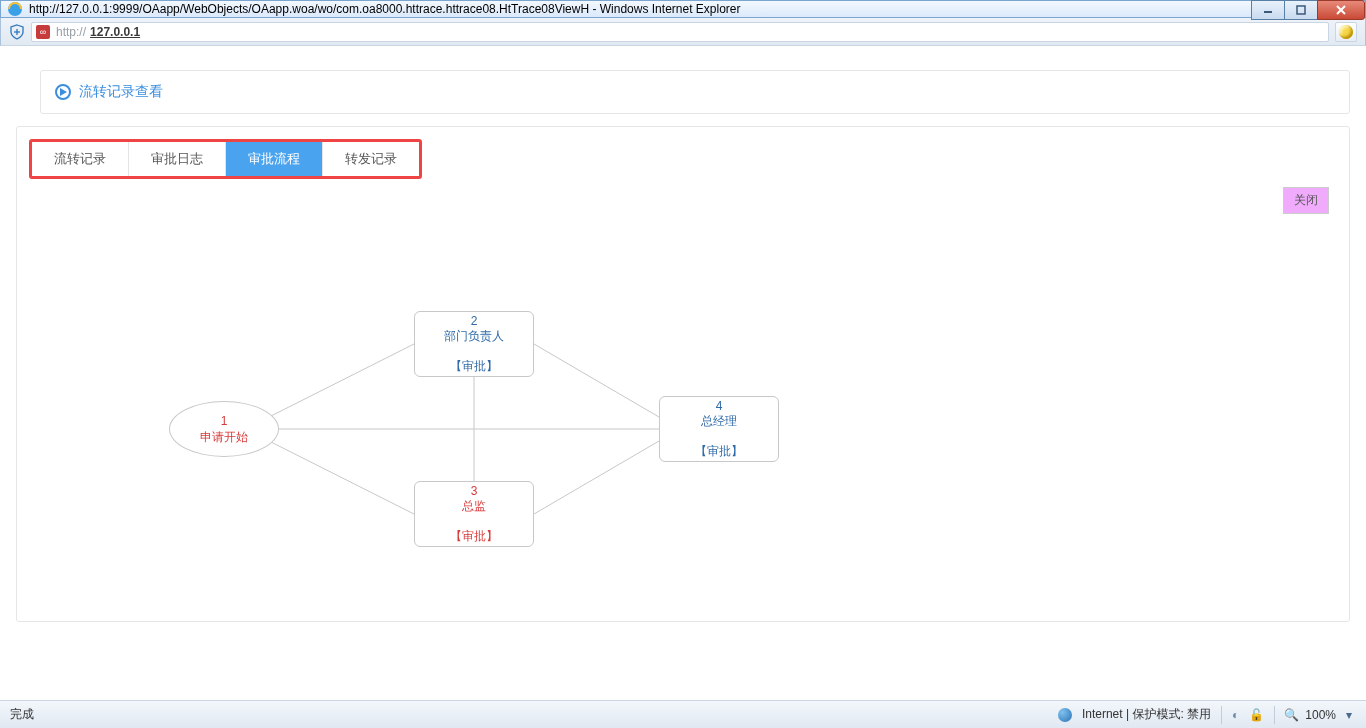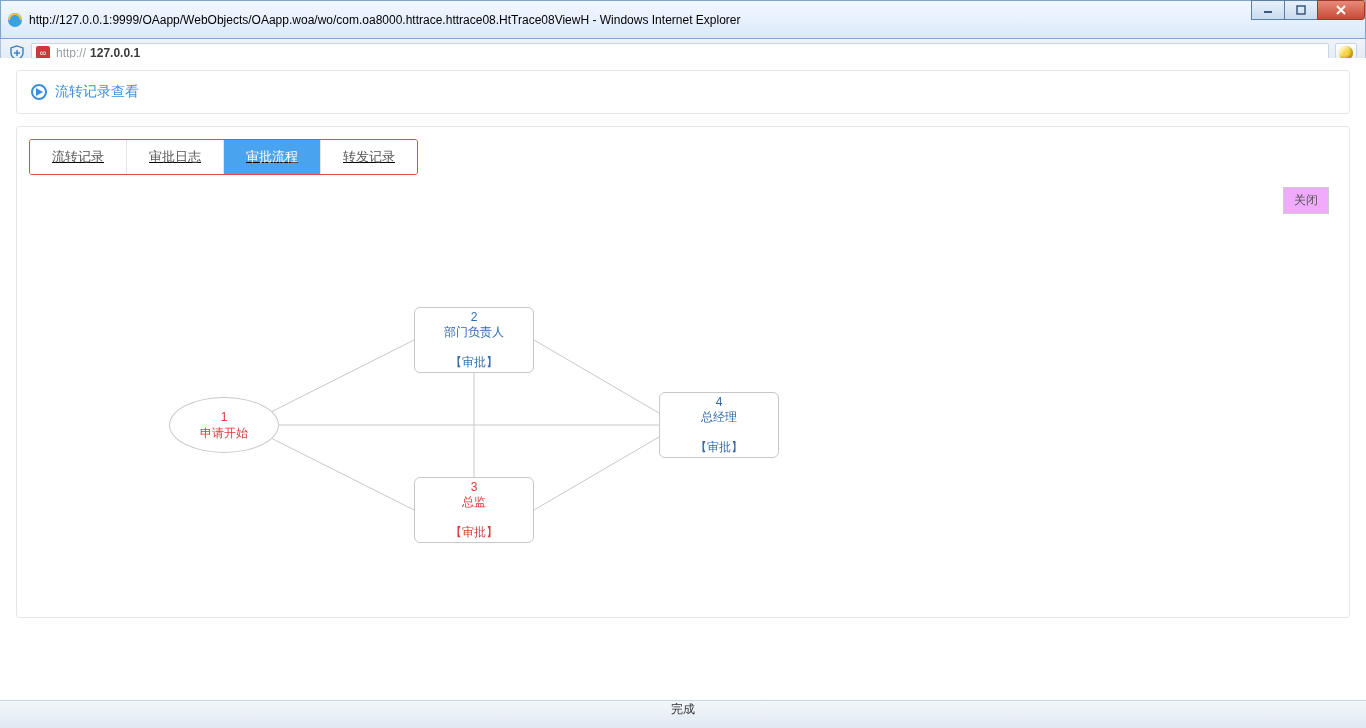--- a/index.html
+++ b/index.html
@@ -1,62 +1,62 @@
 <!DOCTYPE html>
 <html><head>
 <meta charset="utf-8">
 <style>
   * { box-sizing: border-box; }
   html, body { margin:0; padding:0; width:1366px; height:728px; font-family:"Microsoft YaHei","Segoe UI",Tahoma,Arial,sans-serif; font-size:12px; background:#fff; overflow:hidden; }
   
   .browser-titlebar {
-    height:39px; background:linear-gradient(#f3f8ff,#dbe9fb); border:1px solid #7ba4cf; display:flex; align-items:center; padding:0 6px; position:relative;
+    height:18px; background:linear-gradient(#f3f8ff,#dbe9fb); border:1px solid #7ba4cf; display:flex; align-items:center; padding:0 6px; position:relative;
   }
   .ie-icon { width:16px; height:16px; margin-right:6px; }
   .title-text { color:#000; font-size:12px; white-space:nowrap; }
   .window-controls { position:absolute; right:0; top:-1px; display:flex; }
   .win-btn { width:34px; height:20px; border:1px solid #5a7fa5; display:flex; align-items:center; justify-content:center; font-size:11px; background:linear-gradient(#e8f1fb,#c9dbef); margin-left:-1px;}
   .win-btn.min{ border-top-left-radius:0; }
   .win-btn.close{ background:linear-gradient(#e88a7a,#c94a36); color:#fff; width:48px; border-color:#9b3a2b; border-top-right-radius:3px; border-bottom-right-radius:3px;}
   .address-bar { height:28px; background:linear-gradient(#eef3f9,#e1e9f2); border-left:1px solid #abc2dc; border-right:1px solid #abc2dc; border-bottom:1px solid #c9d5e3; display:flex; align-items:center; padding:0 8px; gap:6px; }
   .shield-icon { width:16px; height:16px; color:#2e77bb; display:inline-flex; align-items:center; justify-content:center;}
   .url-bar { flex:1; background:#fff; border:1px solid #c9d5e3; border-radius:2px; height:20px; display:flex; align-items:center; font-size:12px; color:#9aa1a9; padding:0 4px; gap:4px; overflow:hidden;}
   .url-bold { color:#3a3a3a; font-weight:bold;text-decoration:underline;}
   .url-gray { color:#979ea6; }
   .fav-icon { width:14px; height:14px; background:#c63b3b; border-radius:2px; font-size:9px; color:#fff; display:inline-flex; align-items:center; justify-content:center; margin-right:2px;}
   .addr-right { width:22px; height:20px; border:1px solid #c9d5e3; background:linear-gradient(#fefefe,#e8eef6); display:flex; align-items:center; justify-content:center; border-radius:2px;}
   .smiley { width:14px; height:14px; border-radius:50%; background:#f7d64a; box-shadow:inset -2px -2px 3px #b98f00, inset 2px 2px 3px #fff6c1; }
 
   
   .page-viewport { position:absolute; left:0; top:58px; width:1366px; height:642px; background:#fff; }
   .content-wrap { padding:12px 16px 0 16px; }
-  .panel-header { border:1px solid #e6e6e6; border-radius:3px; background:#fff; height:44px; display:flex; align-items:center; padding:0 14px; gap:8px; }
+  .panel-header { border:1px solid #e6e6e6; border-radius:3px; background:#fff; height:44px; display:flex; align-items:center; padding:0 14px; gap:8px;margin-left:24px; }
   .play-ic { width:16px; height:16px; border:2px solid #3b8ede; border-radius:50%; display:inline-flex; align-items:center; justify-content:center;}
   .play-ic svg { display:block;}
   .panel-title { color:#3b8ede; font-size:14px; }
   .panel-body { border:1px solid #e6e6e6; border-radius:3px; margin-top:12px; background:#fff; padding:12px 12px 12px 12px; position:relative;}
-  .tabs { display:flex; border:1px solid #ef4444; border-radius:3px; overflow:hidden; width:max-content;text-decoration:underline;}
+  .tabs { display:flex; border:3px solid #ef4444; border-radius:3px; overflow:hidden; width:max-content;}
   .tab { padding:8px 22px; font-size:13px; color:#555; cursor:pointer; background:#fff; border-right:1px solid #e4e4e4;}
   .tab:last-child{ border-right:none;}
   .tab.active { background:#4aa3ee; color:#fff; }
   .close-btn { position:absolute; right:20px; top:60px; border:1px solid #ccc; background:#f0abfc; color:#555; padding:4px 10px; font-size:12px; cursor:pointer;}
   .flow-area { position:relative; height:380px; margin-top:50px;}
 
   
   .ellipse-node { position:absolute; border:1px solid #c8c8c8; border-radius:50%; width:110px; height:56px; display:flex; flex-direction:column; align-items:center; justify-content:center; font-size:12px; line-height:16px; background:#fff;}
   .ellipse-node.red { color:#d83a3a;}
   .rect-node { position:absolute; border:1px solid #c8c8c8; border-radius:6px; width:120px; height:66px; background:#fff; display:flex; flex-direction:column; align-items:center; justify-content:space-between; padding:2px 0 2px 0; font-size:12px;}
   .rect-node .top { display:flex; flex-direction:column; align-items:center; line-height:15px;}
   .rect-node .bottom { line-height:15px;}
   .node-blue { color:#2f6aa8;}
   .node-red  { color:#d83a3a;}
   svg.flow-lines { position:absolute; left:0; top:0;}
 
   
-  .status-bar { position:absolute; left:0; bottom:0; width:100%; height:28px; background:linear-gradient(#f3f7fb,#e0e8f2); border-top:1px solid #c9d5e3; display:flex; align-items:center; justify-content:space-between; padding:0 10px; font-size:12px; color:#333;flex-direction:column;}
+  .status-bar { position:absolute; left:0; bottom:0; width:100%; height:28px; background:linear-gradient(#f3f7fb,#e0e8f2); border-top:1px solid #c9d5e3; display:flex; align-items:center; justify-content:space-between; padding:0 10px; font-size:12px; color:#333;}
   .status-right { display:flex; align-items:center; gap:10px;}
   .vdiv { width:1px; height:18px; background:#c1cdd9;}
   .globe { width:14px; height:14px; border-radius:50%; background:radial-gradient(circle at 30% 30%,#7fc2ef,#2a72b5);}
   .zoom-seg { display:flex; align-items:center; gap:6px;}
   .zoom-btn { width:14px; height:14px; display:inline-flex; align-items:center; justify-content:center; color:#4a6b8c;}
   .small-ic { color:#6b89a8; font-size:12px;}
   .unlock { font-size:12px; color:#7891aa;}
 </style>
 </head>
 <body>
@@ -170,13 +170,26 @@
           </div>
           <div class="bottom">【审批】</div>
         </div>
       </div>
     </div>
   </div>
 </div>
 
 <div class="status-bar">
   <span>完成</span>
+  <div class="status-right">
+    <span class="globe"></span>
+    <span>Internet | 保护模式: 禁用</span>
+    <span class="vdiv"></span>
+    <span class="small-ic">◐</span>
+    <span class="unlock">🔓</span>
+    <span class="vdiv"></span>
+    <div class="zoom-seg">
+      <span class="zoom-btn">🔍</span>
+      <span>100%</span>
+      <span class="zoom-btn">▾</span>
+    </div>
+  </div>
 </div>
 
 </body></html>

